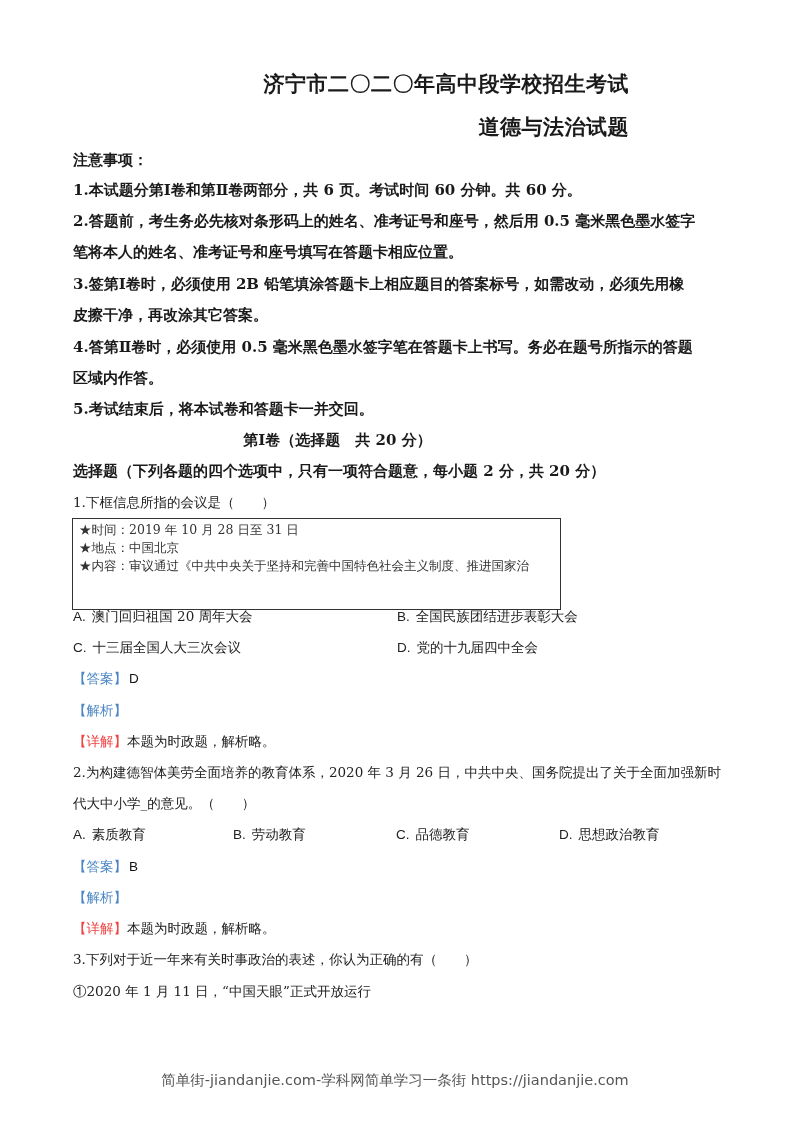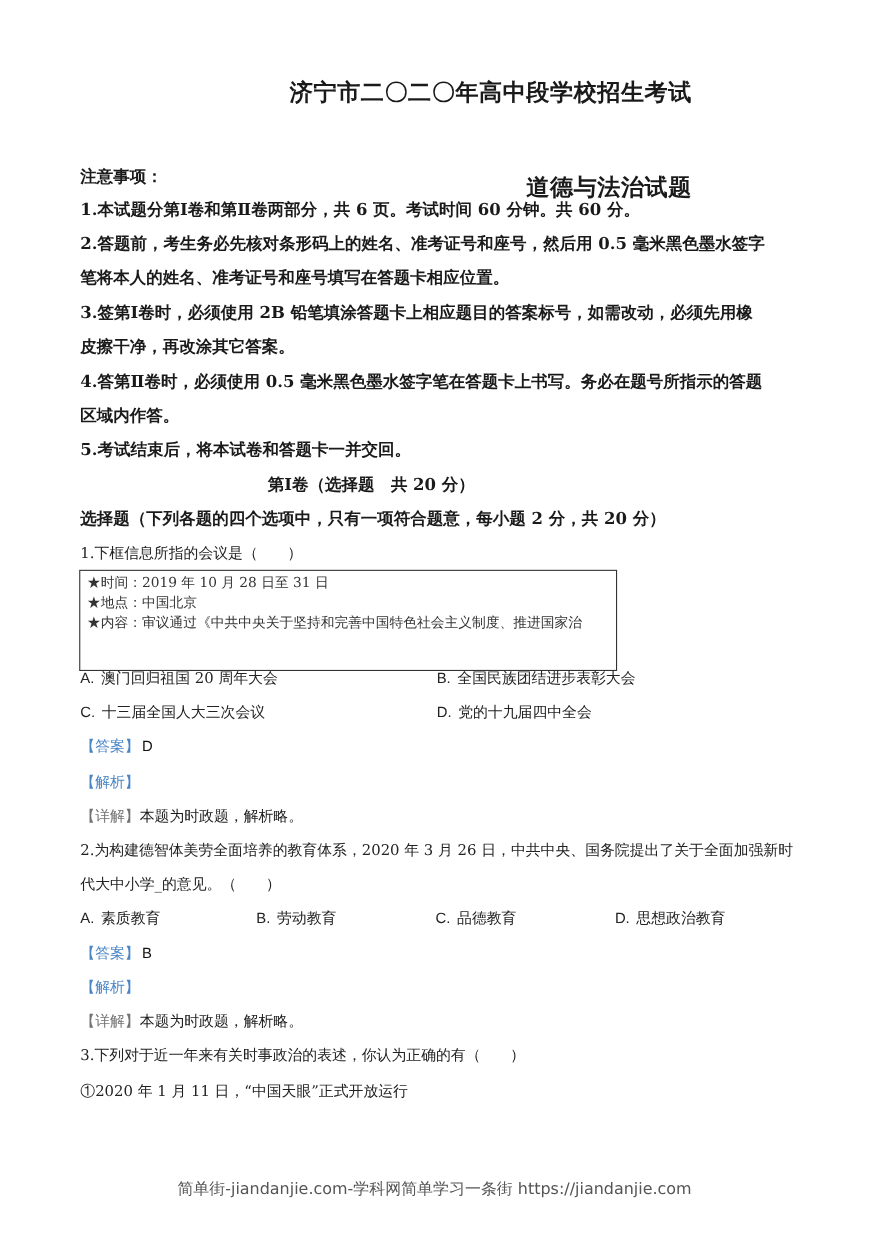--- a/index.html
+++ b/index.html
@@ -8,31 +8,31 @@
     .abs { position: absolute; white-space: nowrap; }
     .title { font-size: 21px; font-weight: bold; left: 0; width: 629px; text-align: right; letter-spacing: 0.5px; }
     .notice { font-size: 15px; font-weight: bold; left: 73px; }
     .section-title { font-size: 15px; font-weight: bold; left: 0; width: 675px; text-align: center; }
     .q { font-size: 13.5px; left: 73px; color: #222; }
     .opt { font-size: 13.5px; color: #222; }
     .opt-label { font-family: "Liberation Sans", sans-serif; margin-right: 6px; }
     .tag { font-size: 13.5px; left: 73px; }
     .tag-bracket { color: #4a86c5; }
     .tag-value { color: #111; font-family: "Liberation Sans", sans-serif; margin-left: 2px; }
-    .detail-label { color: #737373; }
+    .detail-label { color: #ef4444; }
     .infobox { position: absolute; left: 72px; top: 518px; width: 489px; height: 92px;
       border: 1.5px solid #333; box-sizing: border-box; padding: 2px 6px; }
     .infobox .line { font-size: 12.5px; line-height: 18px; color: #333; white-space: nowrap; }
     .footer { font-family: "DejaVu Sans", sans-serif; font-size: 14.5px; color: #555; left: 0; width: 790px; text-align: center; }
   </style>
 </head>
 <body>
 
 <div class="abs title" style="top:70px;">济宁市二〇二〇年高中段学校招生考试</div>
-<div class="abs title" style="top:113px;margin-top:43px;">道德与法治试题</div>
+<div class="abs title" style="top:113px;">道德与法治试题</div>
 
 <div class="abs notice" style="top:151px;">注意事项：</div>
 <div class="abs notice" style="top:181px;">1.本试题分第Ⅰ卷和第Ⅱ卷两部分，共 6 页。考试时间 60 分钟。共 60 分。</div>
 <div class="abs notice" style="top:212px;">2.答题前，考生务必先核对条形码上的姓名、准考证号和座号，然后用 0.5 毫米黑色墨水签字</div>
 <div class="abs notice" style="top:243px;">笔将本人的姓名、准考证号和座号填写在答题卡相应位置。</div>
 <div class="abs notice" style="top:275px;">3.签第Ⅰ卷时，必须使用 2B 铅笔填涂答题卡上相应题目的答案标号，如需改动，必须先用橡</div>
 <div class="abs notice" style="top:306px;">皮擦干净，再改涂其它答案。</div>
 <div class="abs notice" style="top:338px;text-align:right;">4.答第Ⅱ卷时，必须使用 0.5 毫米黑色墨水签字笔在答题卡上书写。务必在题号所指示的答题</div>
 <div class="abs notice" style="top:369px;">区域内作答。</div>
 <div class="abs notice" style="top:400px;">5.考试结束后，将本试卷和答题卡一并交回。</div>

